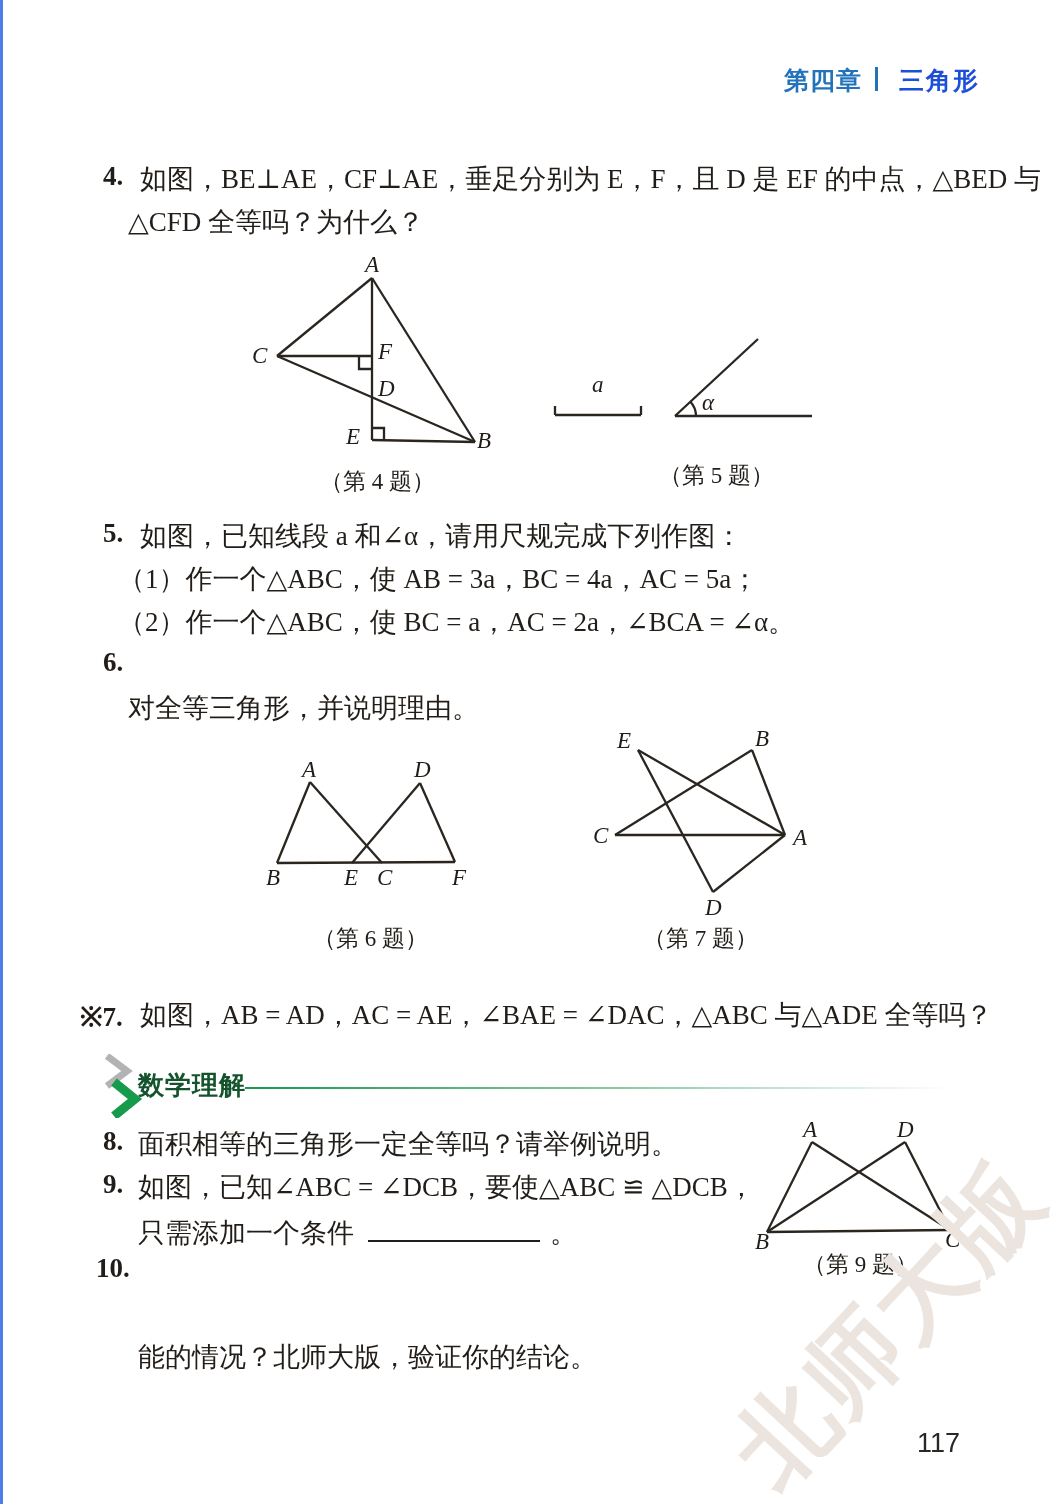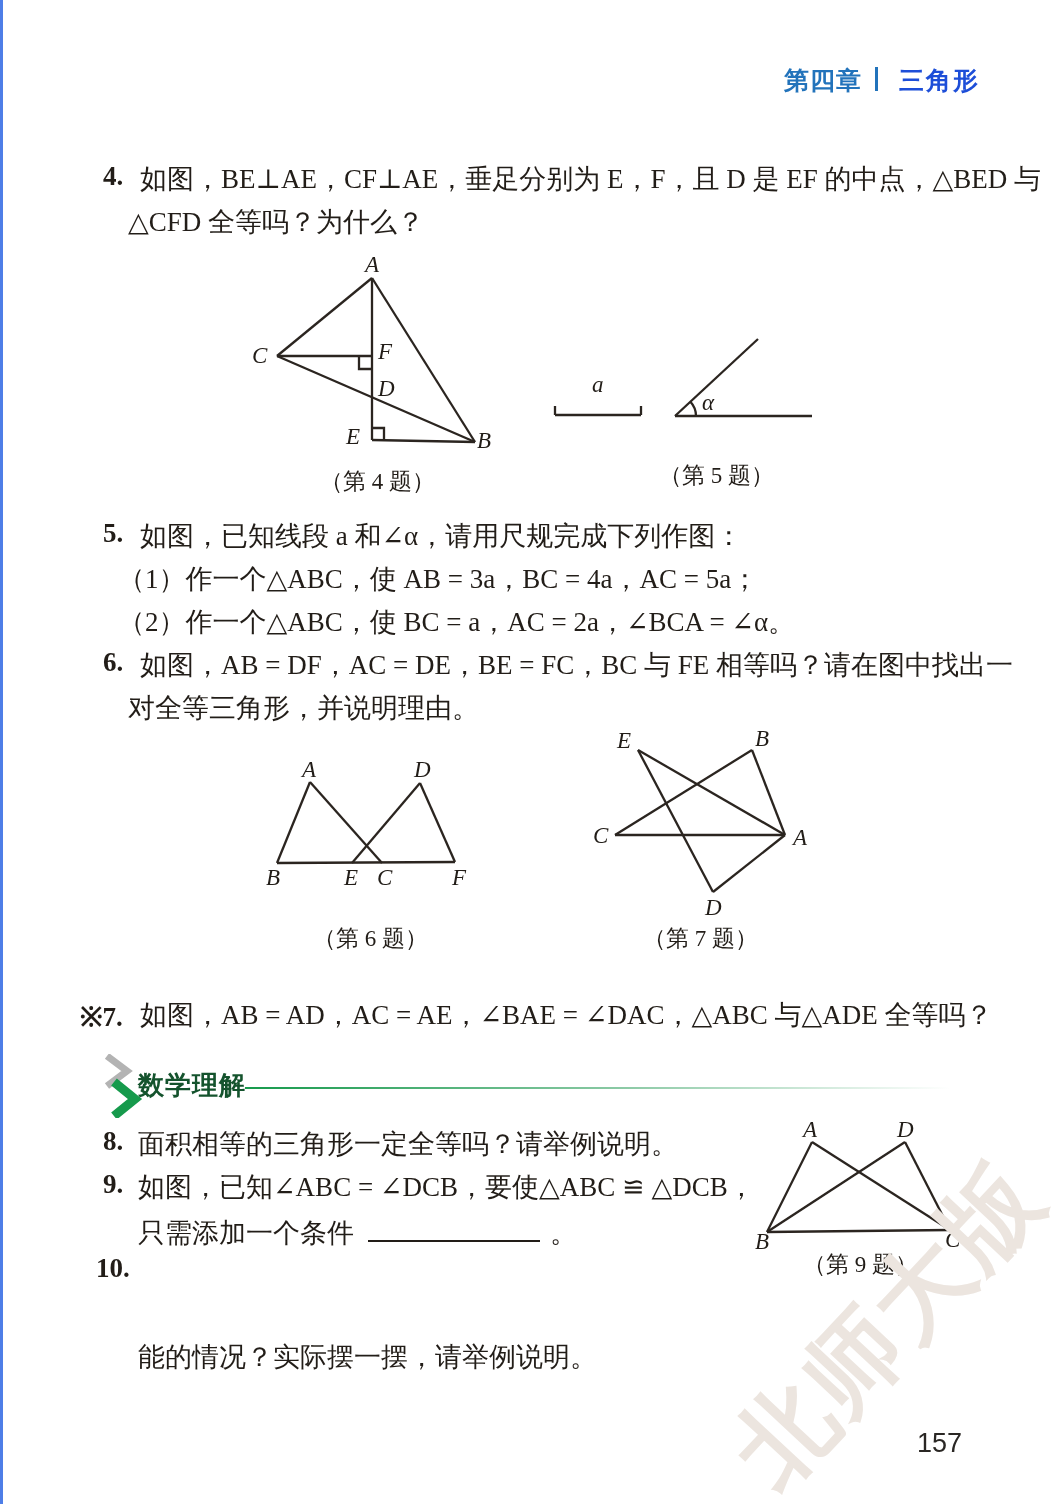--- a/index.html
+++ b/index.html
@@ -86,21 +86,20 @@
     <span class="vlabel" style="left:162px;top:60px;">α</span>
   </div>
   <div class="cap" style="left:659px;top:460px;text-align:center;">（第 5 题）</div>
 
   <div class="num" style="left:103px;top:518px;">5.</div>
   <div class="line" style="left:140px;top:518px;">如图，已知线段 a 和∠α，请用尺规完成下列作图：</div>
   <div class="line" style="left:118px;top:561px;">（1）作一个△ABC，使 AB = 3a，BC = 4a，AC = 5a；</div>
   <div class="line" style="left:118px;top:604px;">（2）作一个△ABC，使 BC = a，AC = 2a，∠BCA = ∠α。</div>
 
   <div class="num" style="left:103px;top:647px;">6.</div>
-  <div class="line" style="left:140px;top:647px;">如图，AB = DF，AC = DE，BE = FC，BC 与 FE 相等吗？请在图中找出一</div>
   <div class="line" style="left:128px;top:690px;">对全等三角形，并说明理由。</div>
 
   <div class="fig" style="left:258px;top:763px;width:210px;height:115px;">
     <svg width="210" height="115" viewBox="0 0 210 115">
       <line x1="19" y1="100" x2="197" y2="99"></line>
       <line x1="19" y1="100" x2="52" y2="19"></line>
       <line x1="52" y1="19" x2="124" y2="100"></line>
       <line x1="94" y1="100" x2="162" y2="20"></line>
       <line x1="162" y1="20" x2="197" y2="99"></line>
     </svg>
@@ -156,17 +155,17 @@
       <line x1="150" y1="37" x2="195" y2="125"></line>
     </svg>
     <span class="vlabel" style="left:48px;top:12px;">A</span>
     <span class="vlabel" style="left:142px;top:12px;">D</span>
     <span class="vlabel" style="left:0px;top:124px;">B</span>
     <span class="vlabel" style="left:190px;top:122px;">C</span>
   </div>
   <div class="cap" style="left:803px;top:1249px;">（第 9 题）</div>
 
   <div class="num" style="left:96px;top:1253px;">10.</div>
-  <div class="line" style="left:138px;top:1339px;">能的情况？实际摆一摆，请举例说明。</div>
+  <div class="line" style="left:138px;top:1339px;">能的情况？北师大版，验证你的结论。</div>
 
   <div class="watermark">北师大版</div>
-  <div class="pagenum">157</div>
+  <div class="pagenum">117</div>
 </div>
 
 </body></html>

